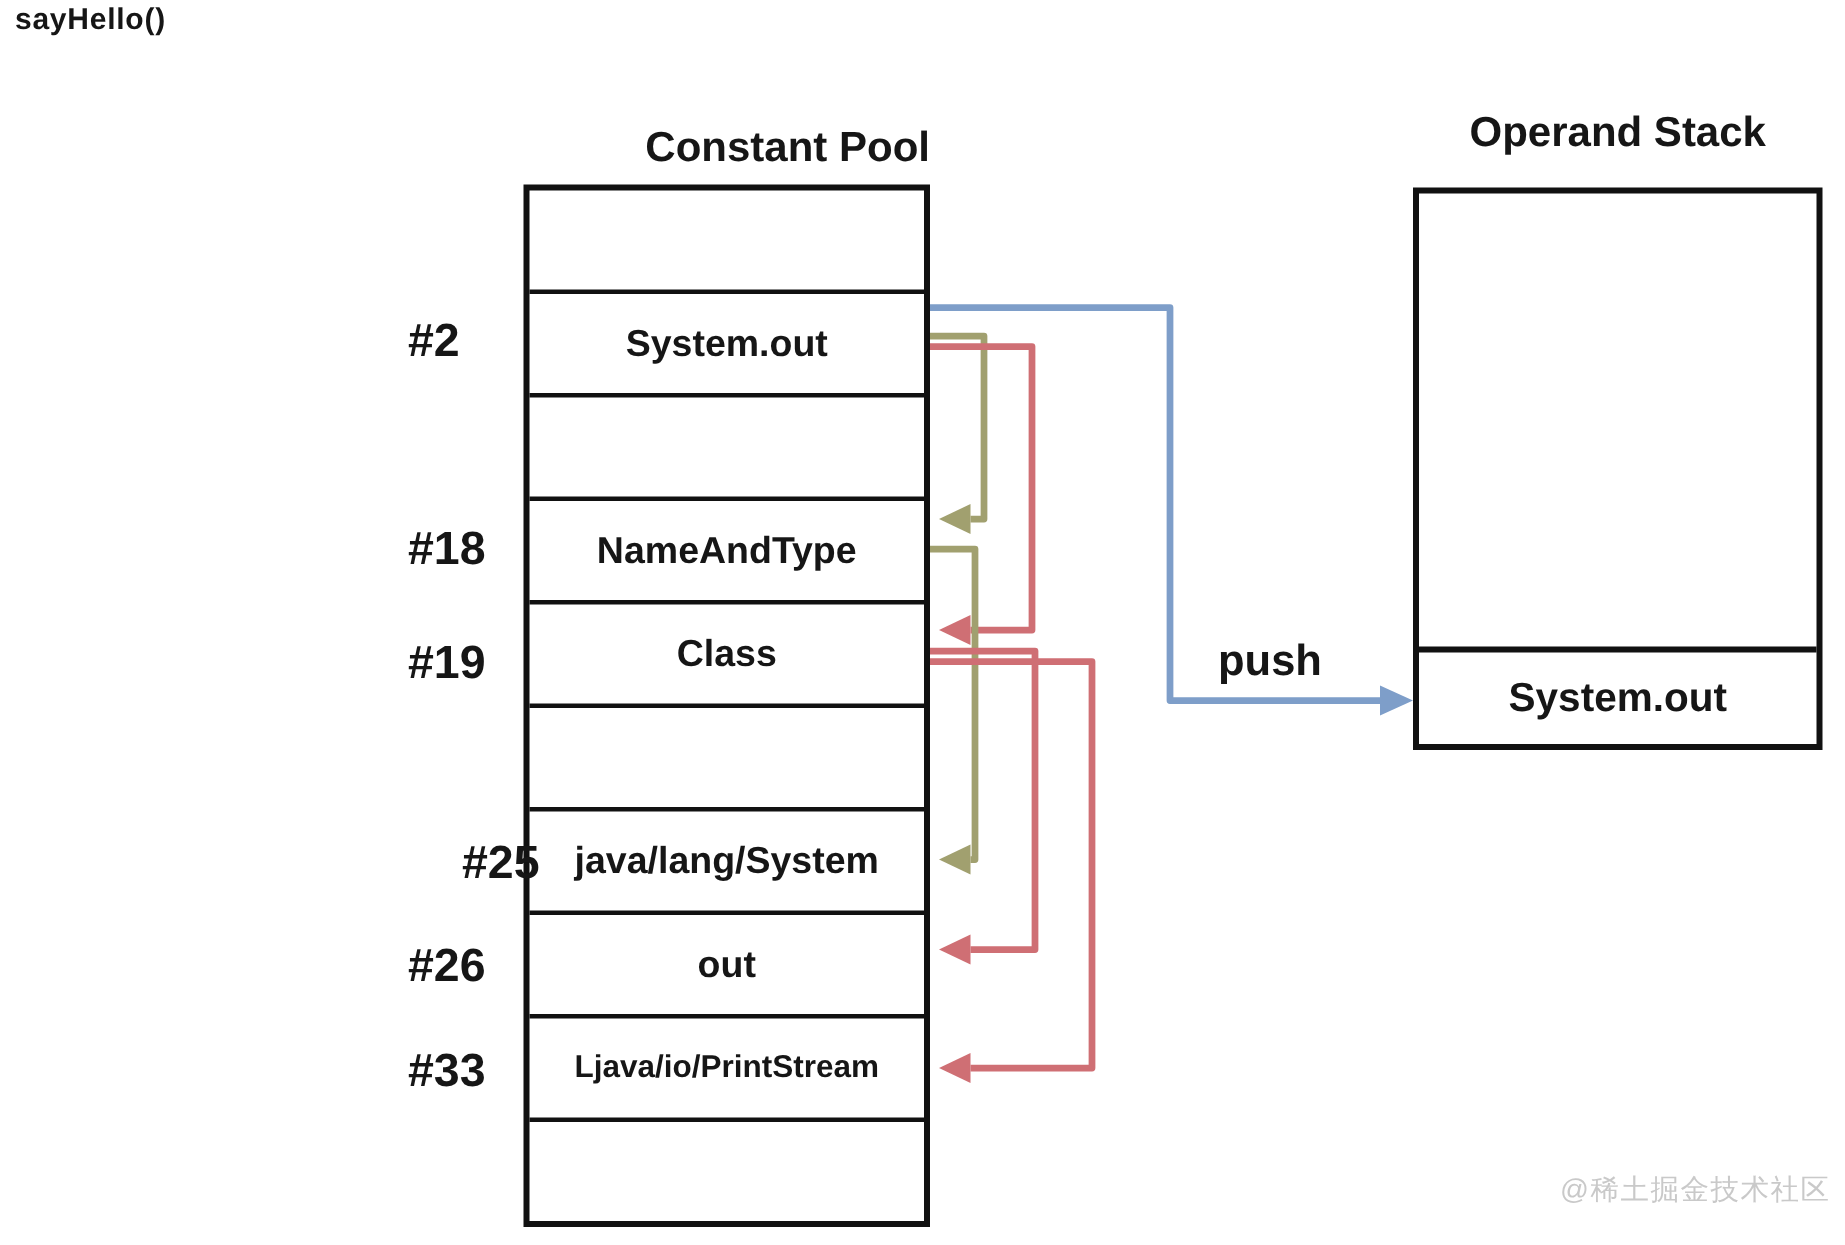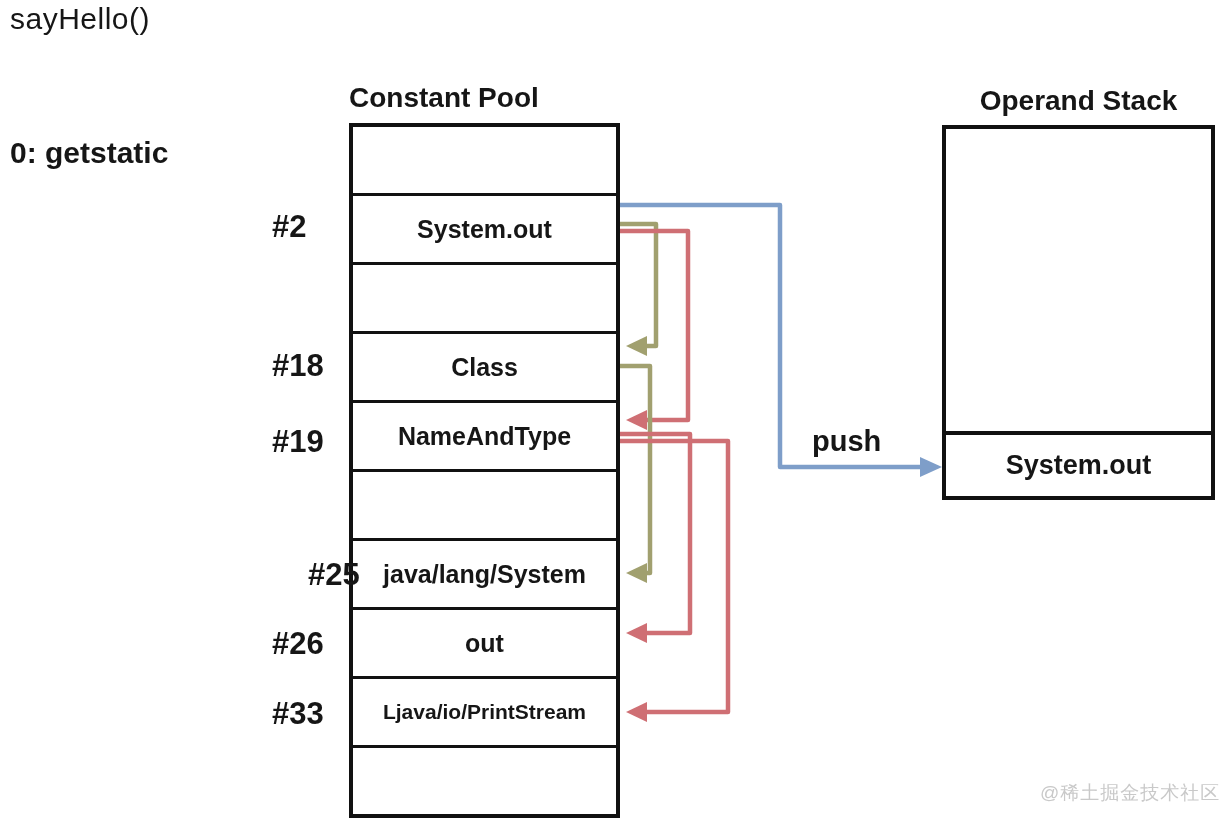--- a/index.html
+++ b/index.html
@@ -1,24 +1,24 @@
 <!DOCTYPE html>
 <html><head>
 <meta charset="utf-8">
 <style>
   html,body{margin:0;padding:0;background:#ffffff;}
   .canvas{
     position:relative;width:1230px;height:830px;background:#ffffff;
     font-family:"Liberation Sans","DejaVu Sans",sans-serif;color:#161616;overflow:hidden;
   }
   .abs{position:absolute;}
-  .method-title{left:10px;top:2px;font-size:30px;font-weight:normal;letter-spacing:0.5px;}
+  .method-title{left:10px;top:2px;font-size:20px;font-weight:bold;letter-spacing:0.5px;}
   .instruction{left:10px;top:136px;font-size:30px;font-weight:bold;}
-  .cp-title{left:349px;top:82px;width:271px;text-align:left;font-size:28px;font-weight:bold;}
-  .os-title{left:942px;top:85px;width:273px;text-align:center;font-size:28px;font-weight:bold;}
+  .cp-title{left:349px;top:82px;width:271px;text-align:right;font-size:28px;font-weight:bold;}
+  .os-title{left:942px;top:72px;width:273px;text-align:center;font-size:28px;font-weight:bold;}
   #cp-table{
     left:349px;top:123px;width:271px;height:695px;
     border:4px solid #111;box-sizing:border-box;background:#fff;
     display:flex;flex-direction:column;
   }
   .cp-row{
     flex:1;display:flex;align-items:center;justify-content:center;
     border-bottom:3px solid #111;font-weight:bold;font-size:25px;
   }
   .cp-row:last-child{border-bottom:none;}
@@ -37,40 +37,39 @@
   .push-label{left:812px;top:425px;font-size:29px;font-weight:bold;}
   .watermark{left:1040px;top:780px;font-size:19px;color:#c9c9c9;letter-spacing:1px;}
   #arrow-layer{position:absolute;left:0;top:0;pointer-events:none;}
 </style>
 </head>
 <body>
 
 <div class="canvas" id="canvas">
 
   <div class="abs method-title">sayHello()</div>
-  <div class="abs instruction">0: getstatic</div>
 
   <div class="abs cp-title">Constant Pool</div>
   <div class="abs os-title">Operand Stack</div>
 
   <div class="abs" id="cp-table">
       <div class="cp-row">
         <span></span>
       </div>
       <div class="cp-row">
         <span>System.out</span>
       </div>
       <div class="cp-row">
         <span></span>
       </div>
       <div class="cp-row">
-        <span>Class</span>
+        <span>NameAndType</span>
       </div>
       <div class="cp-row">
-        <span>NameAndType</span>
+        <span>Class</span>
       </div>
       <div class="cp-row">
         <span></span>
       </div>
       <div class="cp-row">
         <span>java/lang/System</span>
       </div>
       <div class="cp-row">
         <span>out</span>
       </div>

